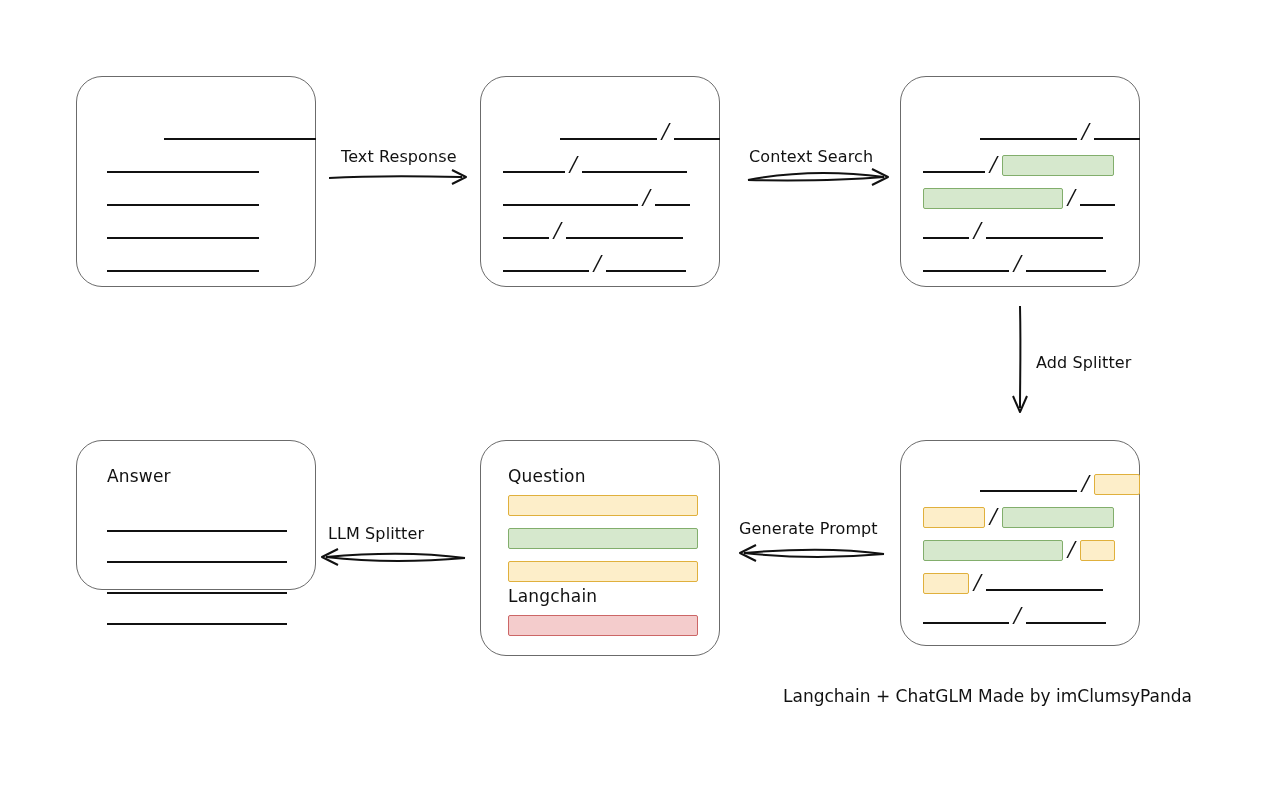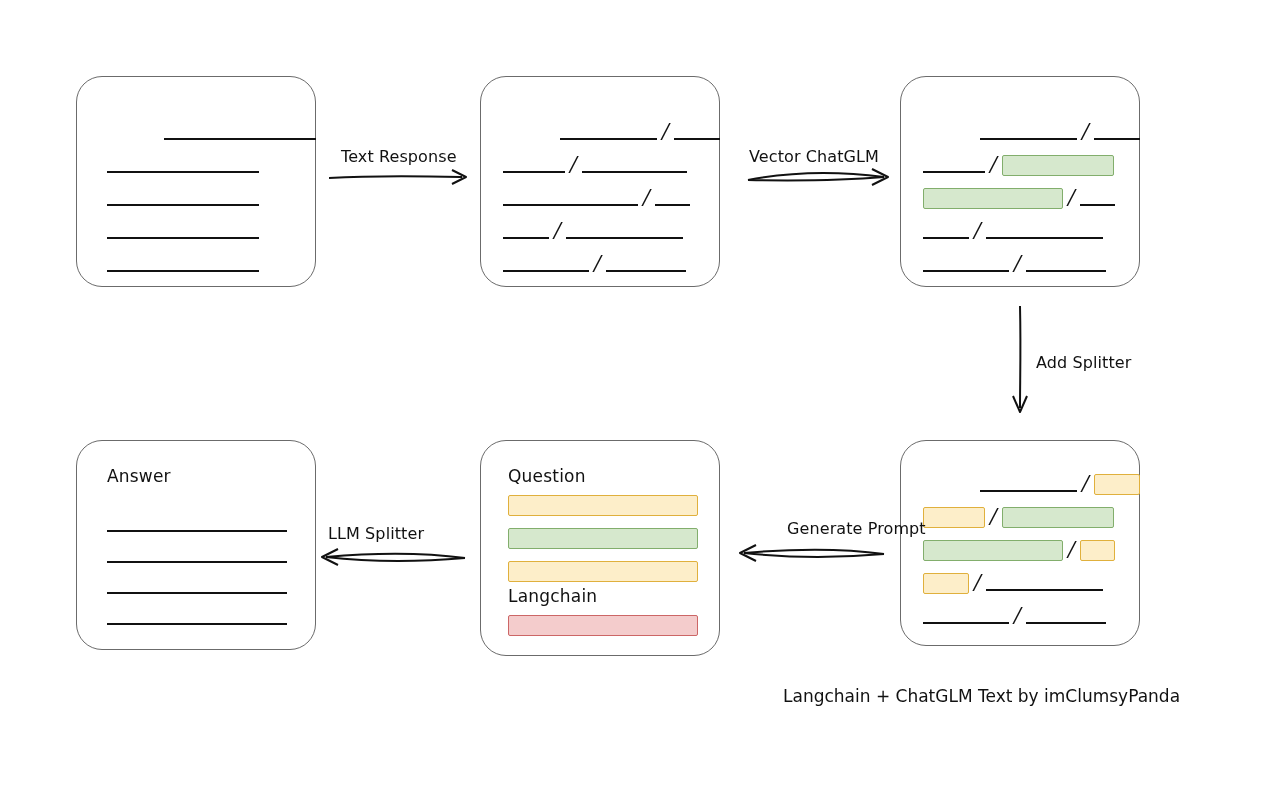--- a/index.html
+++ b/index.html
@@ -193,21 +193,21 @@
           <span class="seg-rule" style="width: 117px;"></span>
         </div>
         <div class="row" style="left: 22px; top: 176px;">
           <span class="seg-rule" style="width: 86px;"></span>
           <span class="slash">/</span>
           <span class="seg-rule" style="width: 80px;"></span>
         </div>
       </div>
   </div>
 
-  <div class="node" style="left:76px; top:440px; width:240px; height:210px;">
+  <div class="node" style="left:76px; top:440px; width:240px; height:150px;">
     <span class="node-title" style="left:30px; top:25px;">Answer</span>
     <div class="rows">
         <div class="row" style="left: 30px; top: 72px;">
           <span class="seg-rule" style="width: 180px;"></span>
         </div>
         <div class="row" style="left: 30px; top: 103px;">
           <span class="seg-rule" style="width: 180px;"></span>
         </div>
         <div class="row" style="left: 30px; top: 134px;">
           <span class="seg-rule" style="width: 180px;"></span>
@@ -255,20 +255,20 @@
         </div>
         <div class="row" style="left: 22px; top: 164px;">
           <span class="seg-rule" style="width: 86px;"></span>
           <span class="slash">/</span>
           <span class="seg-rule" style="width: 80px;"></span>
         </div>
       </div>
   </div>
 
   <span class="edge-label" style="left:341px; top:147px;">Text Response</span>
-  <span class="edge-label" style="left:749px; top:147px;">Vector ChatGLM</span>
+  <span class="edge-label" style="left:749px; top:147px;">Context Search</span>
   <span class="edge-label" style="left:1036px; top:353px;">Add Splitter</span>
-  <span class="edge-label" style="left:739px; top:519px;margin-left:48px;">Generate Prompt</span>
+  <span class="edge-label" style="left:739px; top:519px;">Generate Prompt</span>
   <span class="edge-label" style="left:328px; top:524px;">LLM Splitter</span>
 
-  <span class="footer" style="left:783px; top:686px;">Langchain + ChatGLM Text by imClumsyPanda</span>
+  <span class="footer" style="left:783px; top:686px;">Langchain + ChatGLM Made by imClumsyPanda</span>
 
 </div>
 
 </body></html>

